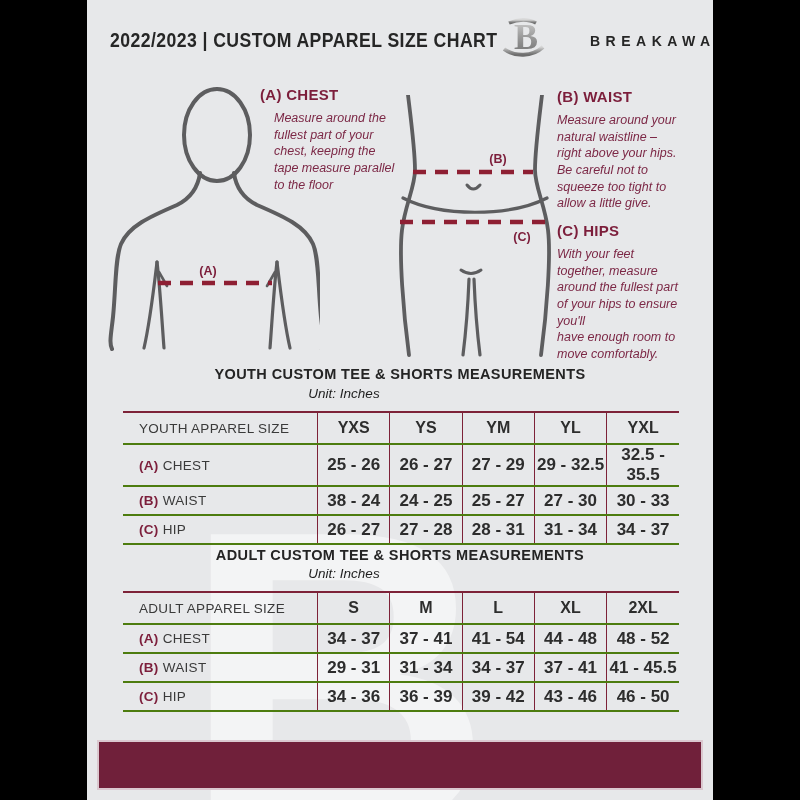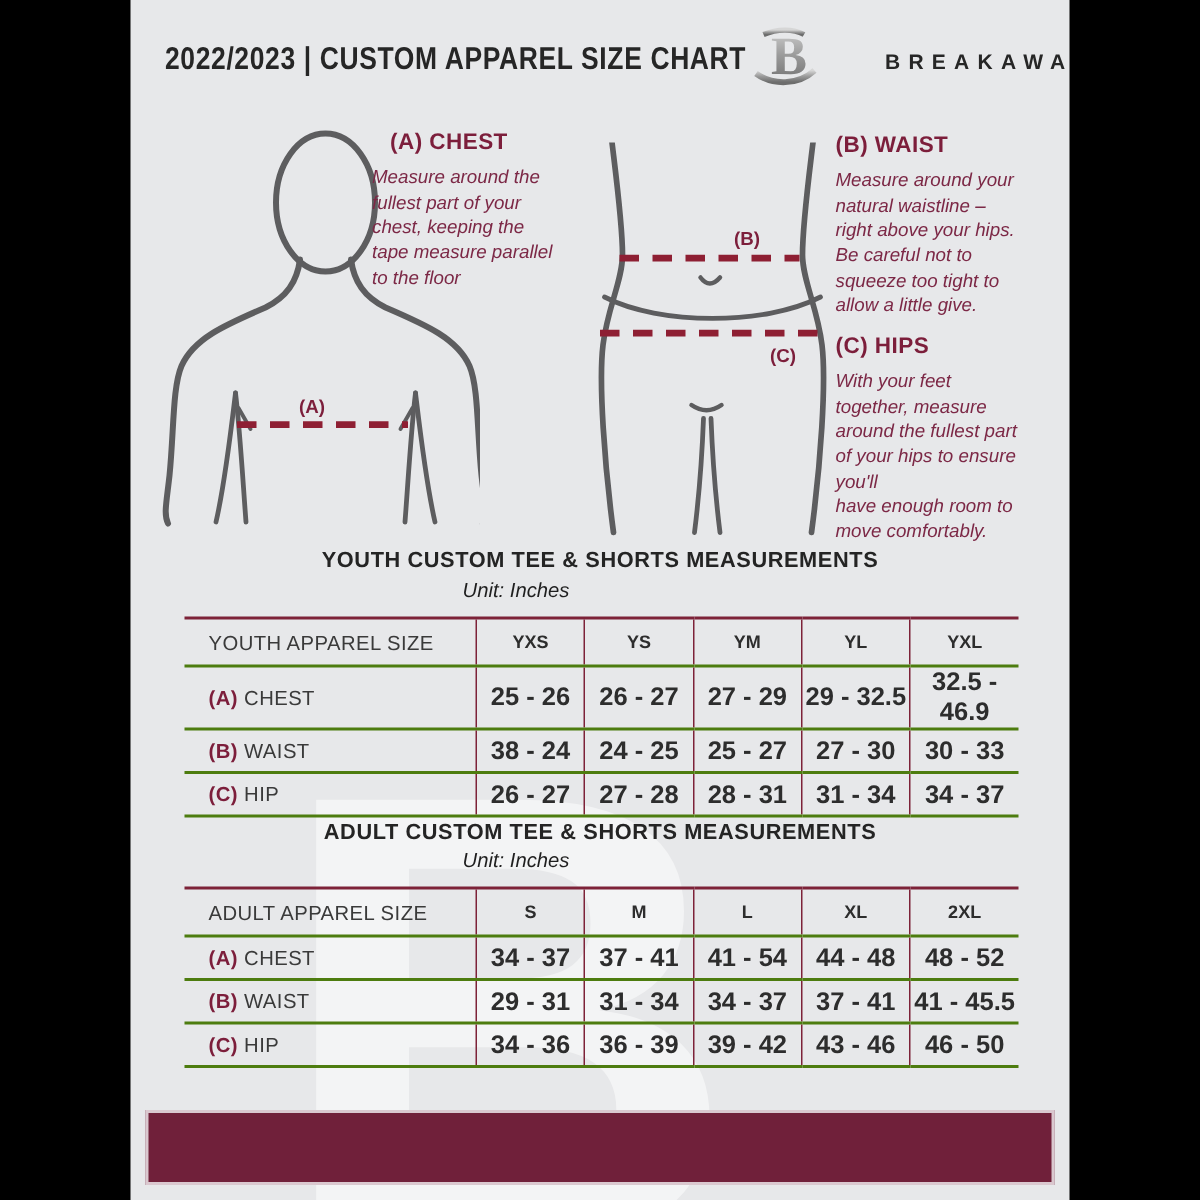--- a/index.html
+++ b/index.html
@@ -23,21 +23,21 @@
   .sec-title{position:absolute;left:0;width:626px;text-align:center;font-size:14.5px;font-weight:700;
              color:#242424;letter-spacing:.4px;}
   .sec-unit{position:absolute;left:0;width:514px;text-align:center;font-size:13.5px;font-style:italic;
             color:#1f1f1f;}
 
   
   .size-table{position:absolute;left:36px;width:556px;border-collapse:collapse;table-layout:fixed;
               background:transparent;}
   .size-table th,.size-table td{border-bottom:2px solid #4d7c0f;padding:0;text-align:center;
               color:#2d2d2d;background:transparent;}
-  .size-table thead th{border-top:2px solid #7d2238;height:30px;font-size:12px;font-weight:bold;}
+  .size-table thead th{border-top:2px solid #7d2238;height:30px;font-size:16px;font-weight:bold;}
   .size-table tbody td{height:27px;font-size:17px;font-weight:bold;}
   .size-table th.label-col,.size-table td.label-col{text-align:left;padding-left:16px;width:178px;
               font-size:13.5px;font-weight:normal;color:#3a3a3a;letter-spacing:.3px;}
   .size-table th+th,.size-table td+td{border-left:1.5px solid #7d2238;}
   .pfx{font-weight:bold;color:#7c1e3b;}
 
   
   .watermark{position:absolute;left:95px;top:520px;font-size:430px;line-height:.75;font-weight:bold;
              color:rgba(255,255,255,.5);z-index:1;pointer-events:none;}
 
@@ -97,21 +97,21 @@
         <path d="M74 184 C 73 210, 71 236, 68 260" stroke-width="3.2"></path>
         <path d="M79 184 C 80 210, 82 236, 85 260" stroke-width="3.2"></path>
       </g>
       <path d="M18 77 L 138 77" stroke="#8e1f33" stroke-width="4.5" stroke-dasharray="13 9" fill="none"></path>
       <text x="103" y="68" font-size="12.5" font-weight="bold" fill="#7c1e3b" text-anchor="middle">(B)</text>
       <path d="M5 127 L 155 127" stroke="#8e1f33" stroke-width="4.5" stroke-dasharray="13 9" fill="none"></path>
       <text x="127" y="146" font-size="12.5" font-weight="bold" fill="#7c1e3b" text-anchor="middle">(C)</text>
     </svg>
 
     <div class="instr-h z2" style="left:173px;top:86px">(A) CHEST</div>
-    <div class="instr-b z2" style="left:161px;top:110px;width:160px">Measure around the
+    <div class="instr-b z2" style="left:187px;top:110px;width:160px">Measure around the
 fullest part of your
 chest, keeping the
 tape measure parallel
 to the floor</div>
 
     <div class="instr-h z2" style="left:470px;top:88px">(B) WAIST</div>
     <div class="instr-b z2" style="left:470px;top:112px;width:150px">Measure around your
 natural waistline –
 right above your hips.
 Be careful not to
@@ -141,21 +141,21 @@
           <th>YXL</th>
         </tr>
       </thead>
       <tbody>
         <tr>
           <td class="label-col"><span class="pfx">(A)</span> <span>CHEST</span></td>
           <td>25 - 26</td>
           <td>26 - 27</td>
           <td>27 - 29</td>
           <td>29 - 32.5</td>
-          <td>32.5 - 46.9</td>
+          <td>32.5 - 35.5</td>
         </tr>
         <tr>
           <td class="label-col"><span class="pfx">(B)</span> <span>WAIST</span></td>
           <td>38 - 24</td>
           <td>24 - 25</td>
           <td>25 - 27</td>
           <td>27 - 30</td>
           <td>30 - 33</td>
         </tr>
         <tr>

